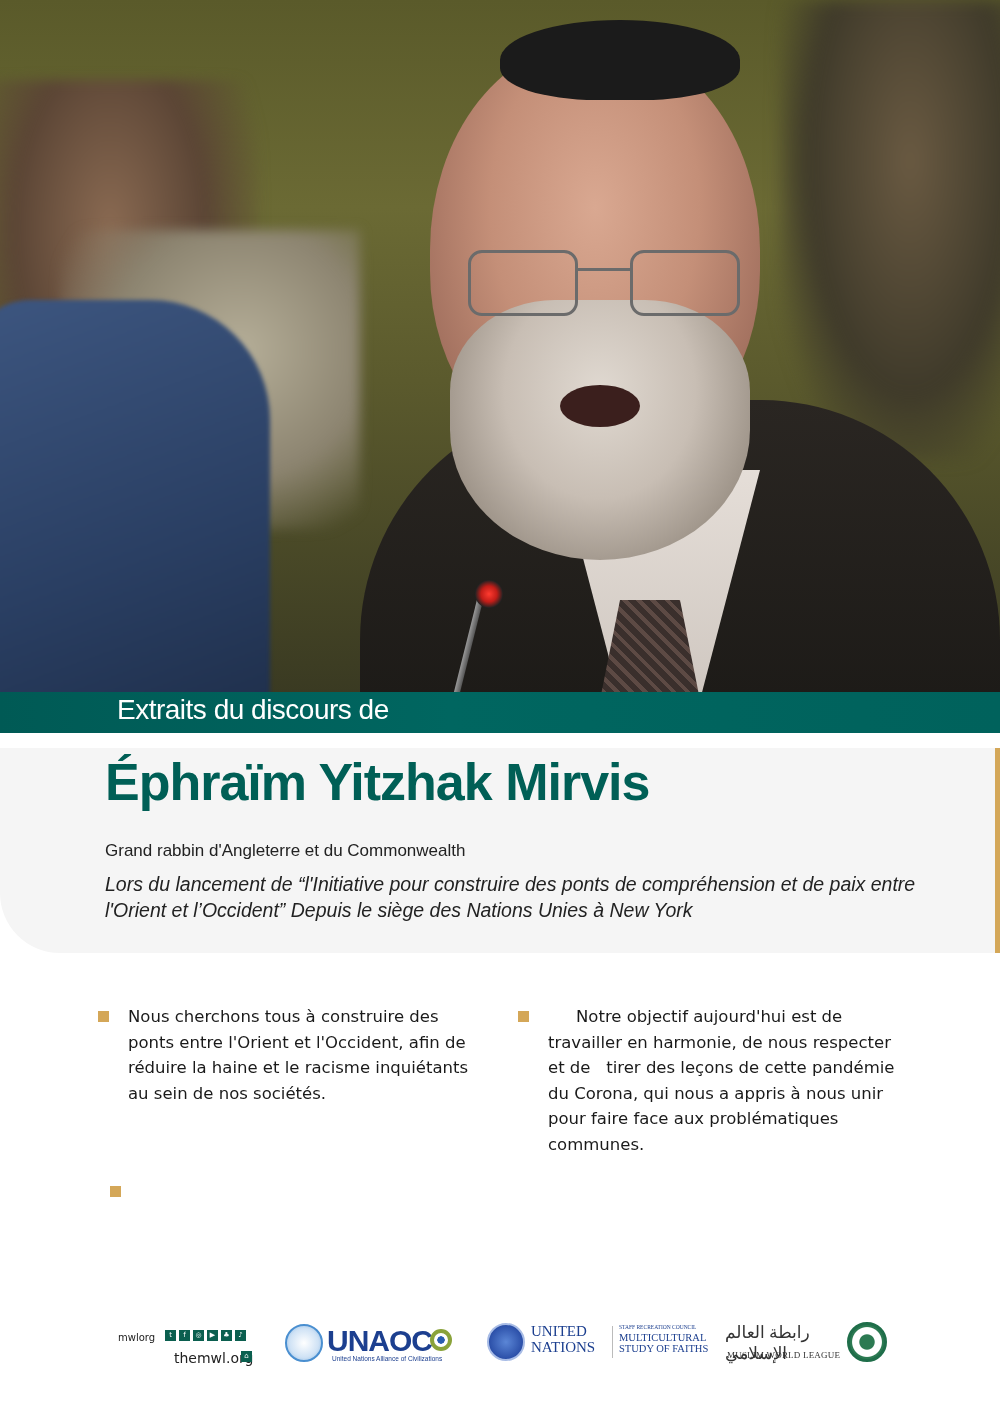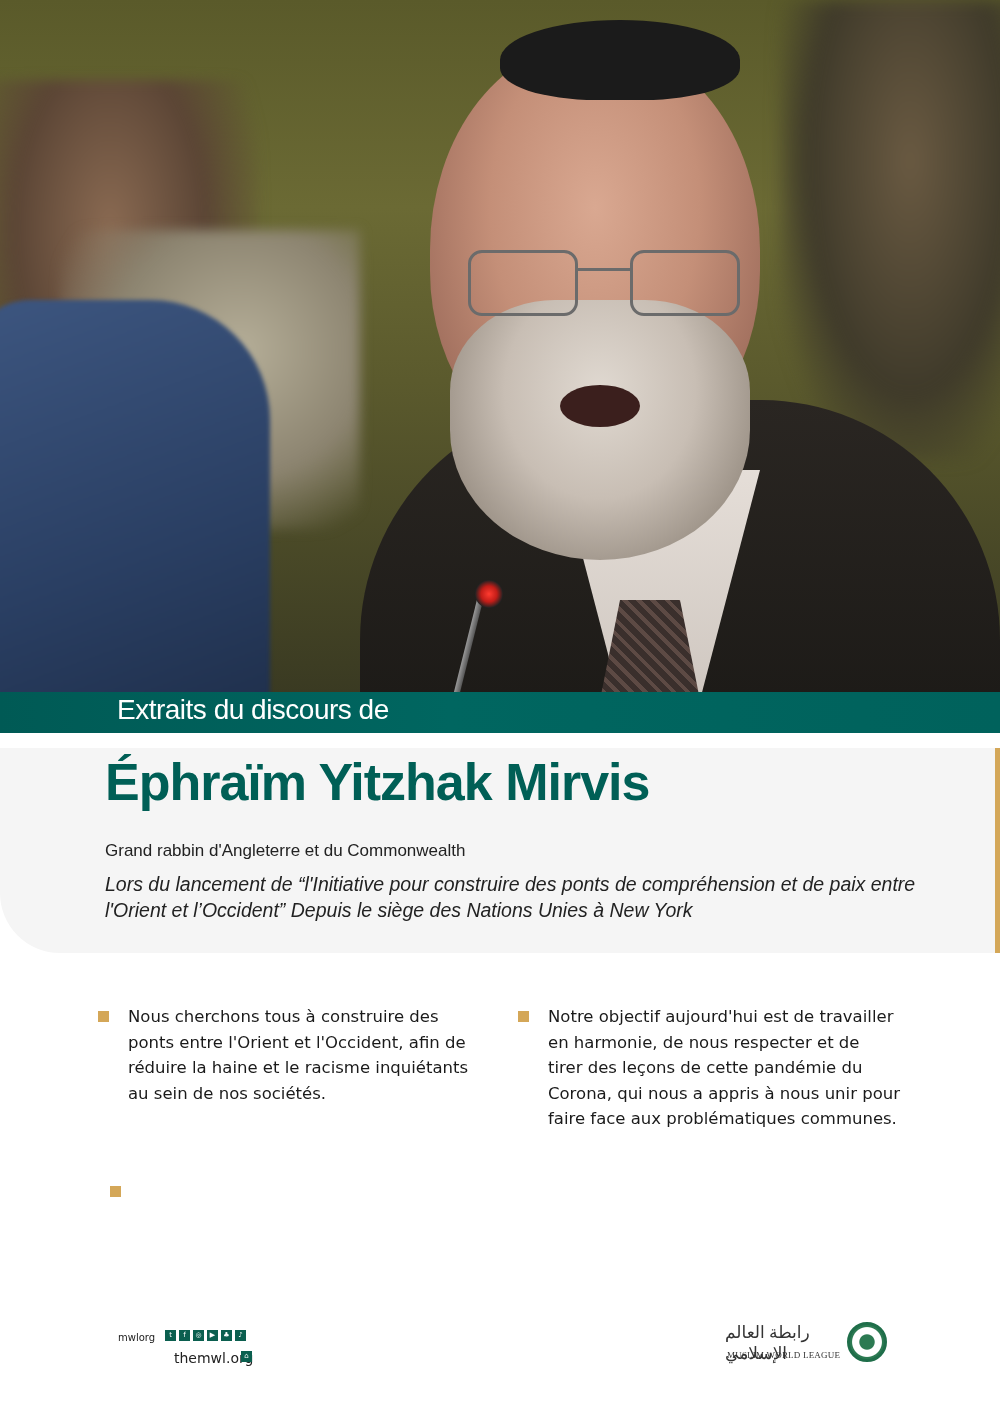--- a/index.html
+++ b/index.html
@@ -234,39 +234,58 @@
 <div class="name">Éphraïm Yitzhak Mirvis</div>
 <div class="role">Grand rabbin d'Angleterre et du Commonwealth</div>
 <div class="context">Lors du lancement de “l'Initiative pour construire des ponts de compréhension et de paix entre l'Orient et l’Occident” Depuis le siège des Nations Unies à New York</div>
 
 <div class="bullet b1">
   <span class="sq"></span>
   <span>Nous cherchons tous à construire des ponts entre l'Orient et l'Occident, afin de réduire la haine et le racisme inquiétants au sein de nos sociétés.</span>
 </div>
 <div class="bullet b2">
   <span class="sq"></span>
-  <span style="white-space: pre-wrap;">Notre objectif aujourd'hui est de travailler en harmonie, de nous respecter et de   tirer des leçons de cette pandémie du Corona, qui nous a appris à nous unir pour faire face aux problématiques communes.</span>
+  <span style="white-space: pre-wrap; margin-left: 28px;">Notre objectif aujourd'hui est de travailler en harmonie, de nous respecter et de   tirer des leçons de cette pandémie du Corona, qui nous a appris à nous unir pour faire face aux problématiques communes.</span>
 </div>
 <div class="bullet b3">
   <span class="sq"></span>
 </div>
 
 <div class="footer">
   <div class="handle">mwlorg</div>
   <div class="social">
     <span>t</span>
     <span>f</span>
     <span>◎</span>
     <span>▶</span>
     <span>♣</span>
     <span>♪</span>
   </div>
   <div class="site">themwl.org</div>
   <span class="home-icon">⌂</span>
 
-
+  <div class="unaoc">
+    <div class="un-emblem"></div>
+    <div class="unaoc-word">UNAOC</div>
+    <div class="unaoc-ring"></div>
+    <div class="unaoc-sub">United Nations Alliance of Civilizations</div>
+  </div>
+
+  <div class="un-msf">
+    <div class="un-blue"></div>
+    <div class="un-text">
+      <div>UNITED</div>
+      <div>NATIONS</div>
+    </div>
+    <div class="un-divider"></div>
+    <div class="msf-small">STAFF RECREATION COUNCIL</div>
+    <div class="msf-big">
+      <div>MULTICULTURAL</div>
+      <div>STUDY OF FAITHS</div>
+    </div>
+  </div>
 
   <div class="mwl">
     <div class="mwl-arabic">رابطة العالم الإسلامي</div>
     <div class="mwl-en">MUSLIM WORLD LEAGUE</div>
     <div class="mwl-emblem"></div>
   </div>
 </div>
 
 </body></html>

